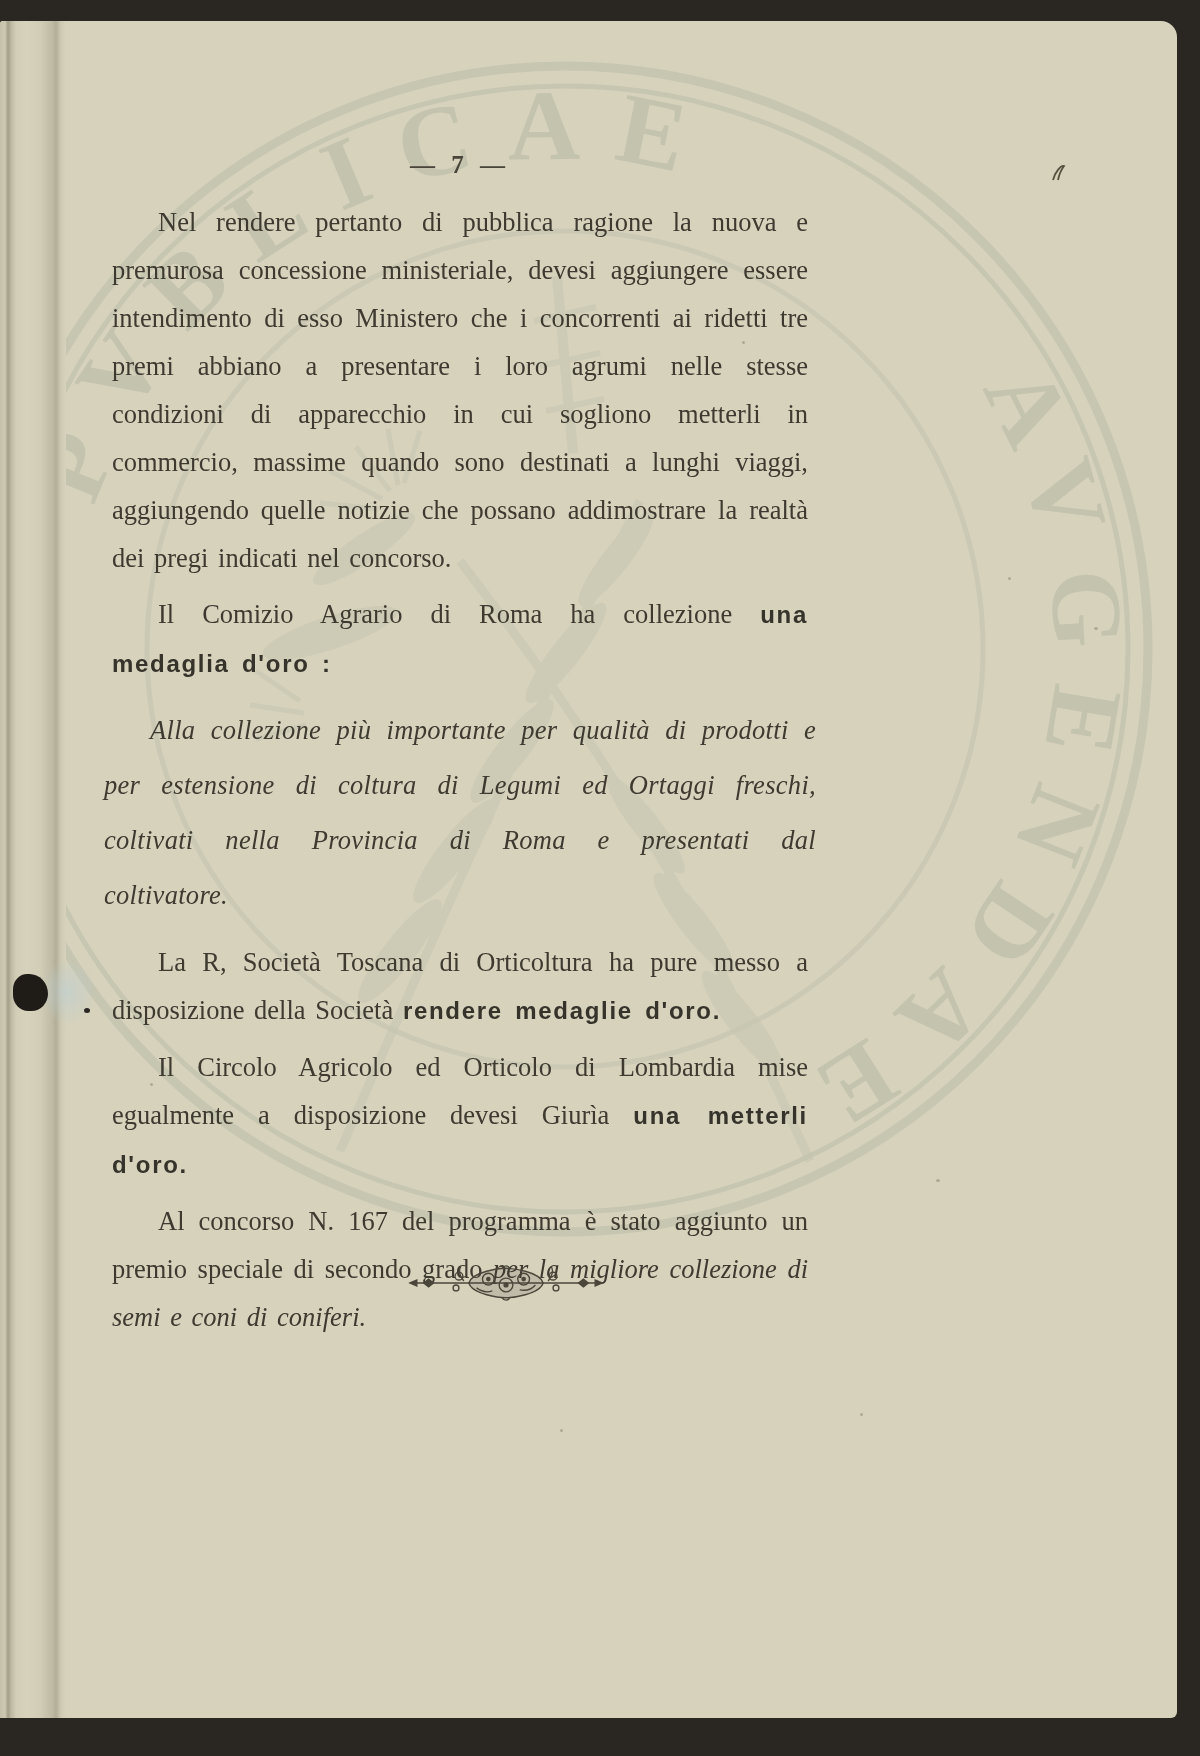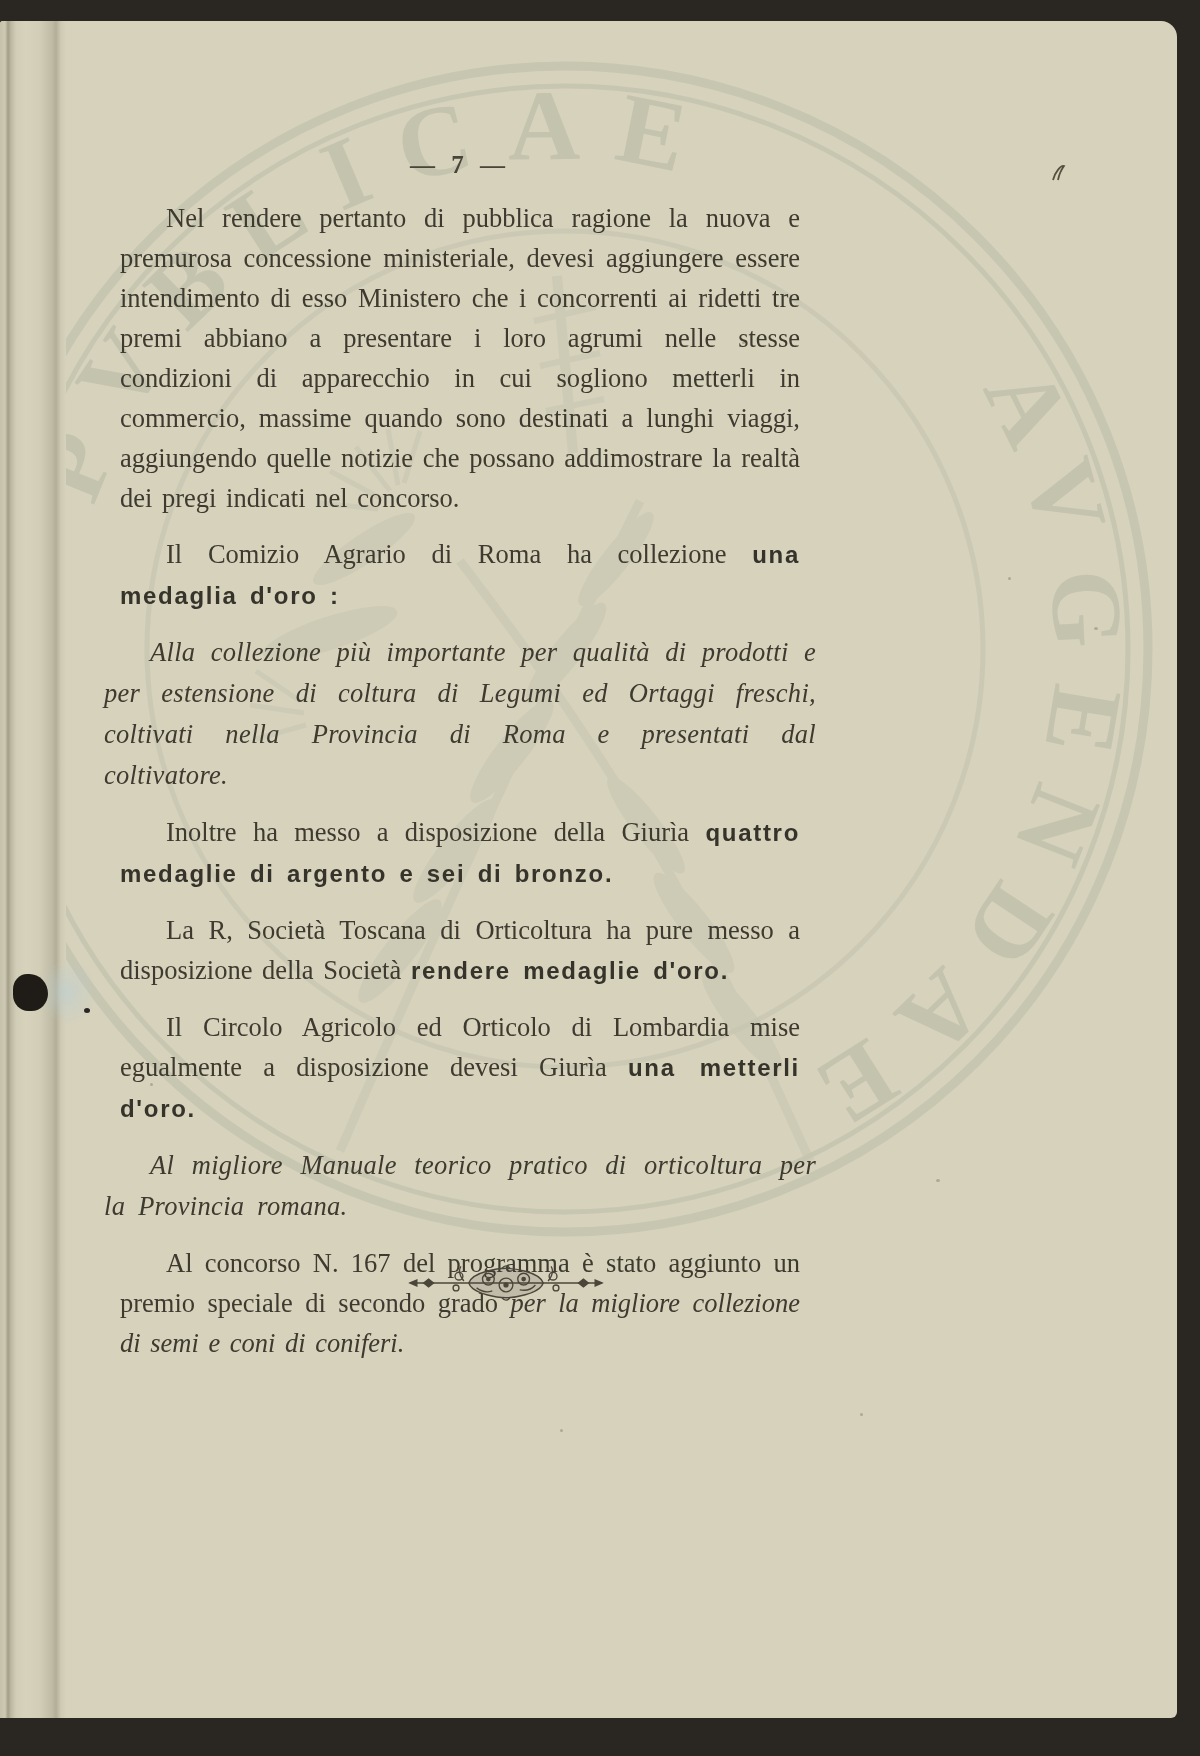--- a/index.html
+++ b/index.html
@@ -13,23 +13,23 @@
         background:linear-gradient(90deg,#c6c1aa 0px,#cec9b2 5px,#a39e87 8px,#bdb8a1 11px,
         #d2cdb6 16px,#d7d2bb 26px,#d2cdb6 40px,#c0bba4 52px,#b3ae97 56px,#cfcab3 61px,#d6d2bc 66px);}
   .wm{position:absolute;left:0;top:0;width:1177px;height:1697px;pointer-events:none;}
   .wm-ring{fill:none;stroke:#c7c6b1;}
   .wm-text{font-family:"Liberation Serif","DejaVu Serif",serif;font-weight:bold;font-size:100px;
         letter-spacing:32px;fill:#c4c3ae;}
   .wm-emblem{opacity:.5;}
   .content{position:absolute;left:104px;top:130px;width:712px;z-index:3;}
   .pagenum{text-align:center;font-size:25px;color:#49453a;letter-spacing:5px;margin:0 0 19px 0;
         font-weight:bold;}
-  .para{margin:16px;font-size:26.5px;line-height:40px;color:#3e3a30;text-align:justify;
+  .para{margin:8px;font-size:26.5px;line-height:48px;color:#3e3a30;text-align:justify;
         text-indent:46px;word-spacing:3px;}
-  .para.quote-italic{margin:15px 0;line-height:41px;word-spacing:6px;letter-spacing:.3px;}
+  .para.quote-italic{margin:15px 0;line-height:55px;word-spacing:6px;letter-spacing:.3px;}
   .run-italic{font-style:italic;}
   .run-sans-bold{font-family:"Liberation Sans","DejaVu Sans",sans-serif;font-weight:bold;
         font-size:24px;letter-spacing:1.7px;word-spacing:4px;color:#36332b;}
   .ornament{position:absolute;left:408px;top:1240px;width:196px;height:44px;z-index:3;}
   .blot{position:absolute;left:13px;top:953px;width:35px;height:37px;background:#1f1c18;
         border-radius:42% 55% 48% 45%;z-index:4;}
   .smudge{position:absolute;left:36px;top:938px;width:60px;height:66px;z-index:2;
         background:radial-gradient(closest-side,rgba(185,206,213,.55),rgba(185,206,213,0));}
   .blot-dot{position:absolute;left:84px;top:987px;width:6px;height:5px;background:#2b2723;
         border-radius:50%;z-index:4;}
@@ -78,24 +78,22 @@
     </svg>
 
     <div class="gutter"></div>
 
     <div class="content">
       <p class="pagenum">— 7 —</p>
       <div>
           <p class="para body"><span class="run-roman">Nel rendere pertanto di pubblica ragione la nuova e premurosa concessione ministeriale, devesi aggiungere essere intendimento di esso Ministero che i concorrenti ai ridetti tre premi abbiano a presentare i loro agrumi nelle stesse condizioni di apparecchio in cui sogliono metterli in commercio, massime quando sono destinati a lunghi viaggi, aggiungendo quelle notizie che possano addimostrare la realtà dei pregi indicati nel concorso.</span></p>
           <p class="para body"><span class="run-roman">Il Comizio Agrario di Roma ha collezione </span><span class="run-sans-bold">una medaglia d'oro :</span></p>
           <p class="para quote-italic"><span class="run-italic">Alla collezione più importante per qualità di prodotti e per estensione di coltura di Legumi ed Ortaggi freschi, coltivati nella Provincia di Roma e presentati dal coltivatore.</span></p>
-          <p class="para body"><span class="run-roman">Inoltre ha messo a disposizione della Giurìa </span><span class="run-sans-bold">quattro medaglie di argento e sei di bronzo.</span></p>
           <p class="para body"><span class="run-roman">La R, Società Toscana di Orticoltura ha pure messo a disposizione della Società </span><span class="run-sans-bold">rendere medaglie d'oro.</span></p>
           <p class="para body"><span class="run-roman">Il Circolo Agricolo ed Orticolo di Lombardia mise egualmente a disposizione devesi Giurìa </span><span class="run-sans-bold">una metterli d'oro.</span></p>
-          <p class="para quote-italic"><span class="run-italic">Al migliore Manuale teorico pratico di orticoltura per la Provincia romana.</span></p>
           <p class="para body"><span class="run-roman">Al concorso N. 167 del programma è stato aggiunto un premio speciale di secondo grado </span><span class="run-italic">per la migliore collezione di semi e coni di coniferi.</span></p>
         </div>
     </div>
 
     <svg class="ornament" viewBox="0 0 200 44">
       <g stroke="#4b463a" fill="none" stroke-width="1.4">
         <path d="M2 22 H198"></path>
         <path d="M2 22 l7 -3 v6 Z" fill="#4b463a"></path>
         <path d="M198 22 l-7 -3 v6 Z" fill="#4b463a"></path>
         <path d="M16 22 l5 -4 5 4 -5 4 Z" fill="#4b463a"></path>

